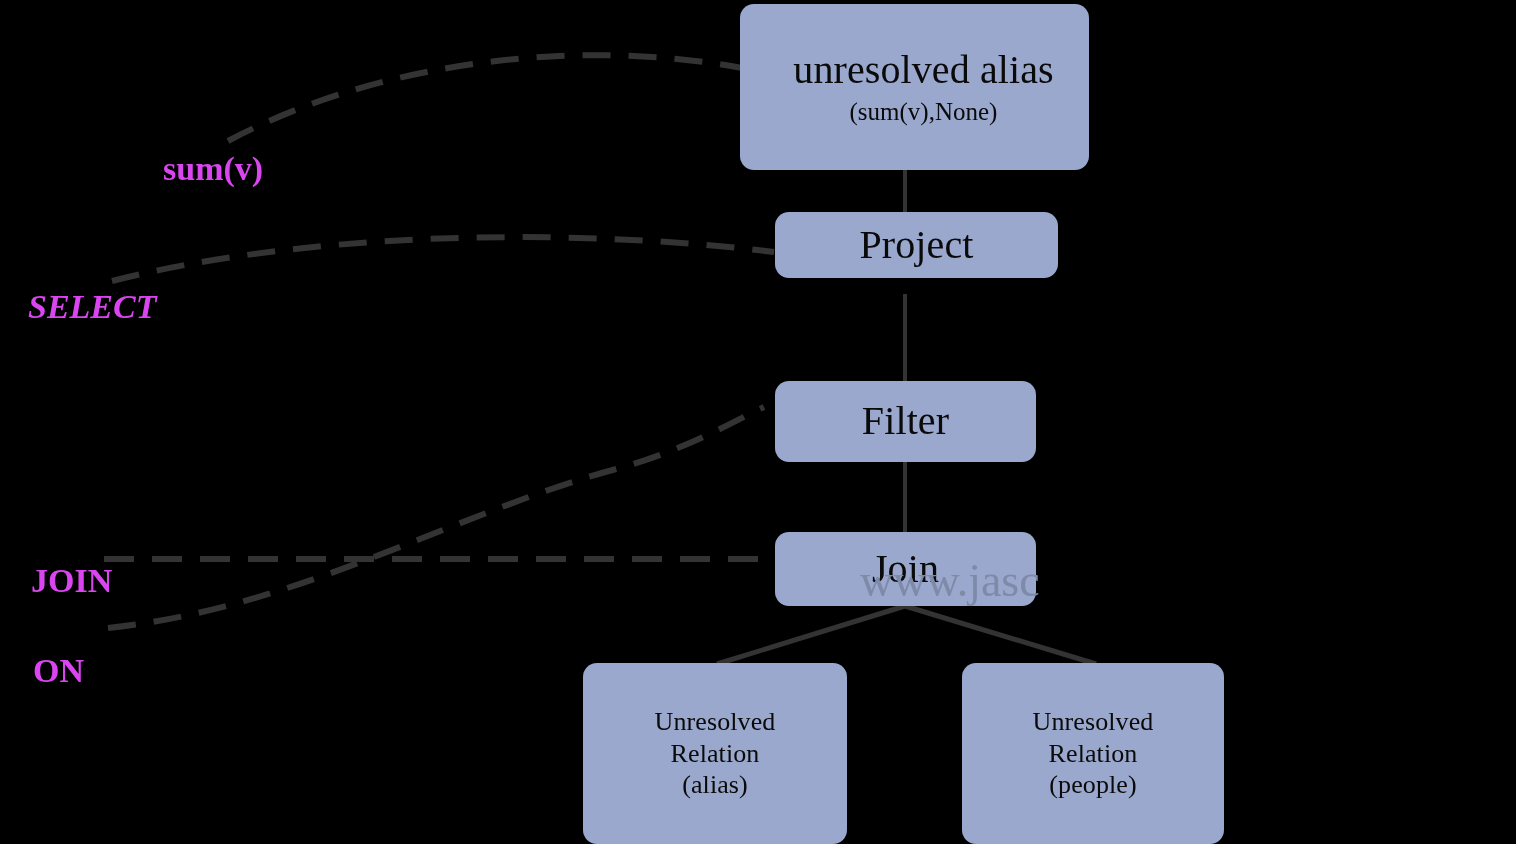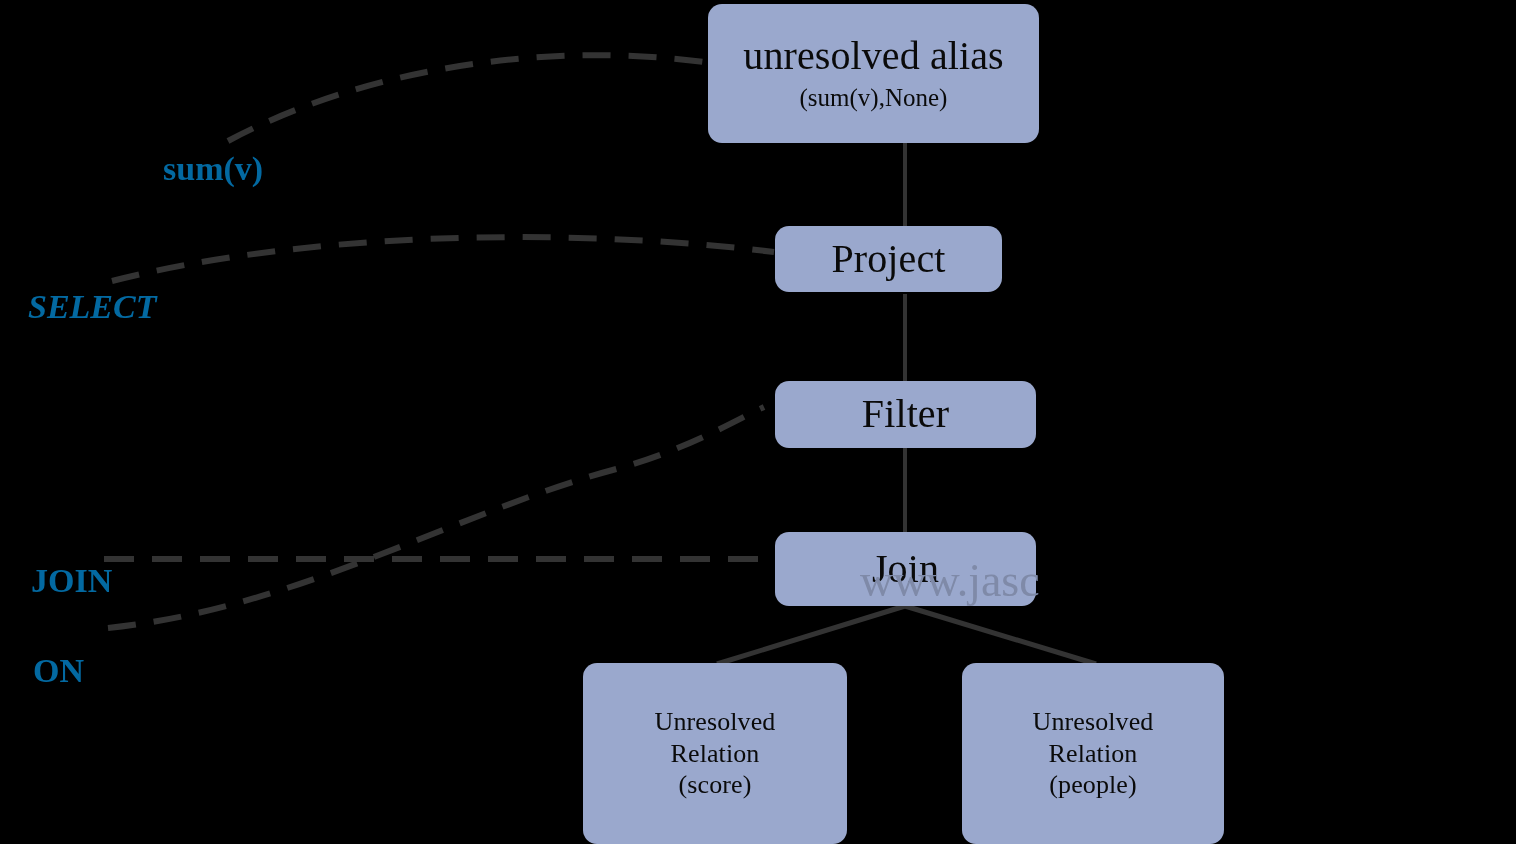--- a/index.html
+++ b/index.html
@@ -43,21 +43,21 @@
   .node .sub-line {
     font-size: 25px;
     margin-top: 8px;
   }
   .node.multi .main-line {
     font-size: 26px;
     line-height: 1.22;
   }
   .sql-label {
     position: absolute;
-    color: #0369a1;
+    color: #d946ef;
     font-weight: bold;
     font-size: 34px;
     font-family: "Liberation Serif", "DejaVu Serif", serif;
     white-space: nowrap;
     z-index: 4;
   }
   .watermark {
     position: absolute;
     color: #7f8aa8;
     font-size: 46px;
@@ -96,41 +96,41 @@
       <path stroke-dasharray="28 18" d="M 108 628 C 300 608 460 510 620 468 C 690 448 736 420 764 407"></path>
       <path stroke-dasharray="30 18" d="M 104 559 L 774 559"></path>
     </g>
   </svg>
 
   <div class="sql-label" style="left:163px; top:150px;">sum(v)</div>
   <div class="sql-label" style="left:28px; top:288px;font-style:italic;">SELECT</div>
   <div class="sql-label" style="left:31px; top:562px;">JOIN</div>
   <div class="sql-label" style="left:33px; top:632px;margin-top:20px;">ON</div>
 
-  <div class="node" style="left:708px; top:4px; width:331px; height:139px;">
+  <div class="node" style="left:740px; top:4px; width:331px; height:166px;padding-left:18px;">
     <div class="main-line">unresolved alias</div>
     <div class="sub-line">(sum(v),None)</div>
   </div>
 
-  <div class="node" style="left:775px; top:226px; width:227px; height:66px;">
+  <div class="node" style="left:775px; top:212px; width:283px; height:66px;">
     <div class="main-line">Project</div>
   </div>
 
-  <div class="node" style="left:775px; top:381px; width:261px; height:67px;">
+  <div class="node" style="left:775px; top:381px; width:261px; height:81px;">
     <div class="main-line">Filter</div>
   </div>
 
   <div class="node" style="left:775px; top:532px; width:261px; height:74px;">
     <div class="main-line">Join</div>
   </div>
 
   <div class="node multi" style="left:583px; top:663px; width:264px; height:181px;">
     <div class="main-line">Unresolved</div>
     <div class="main-line">Relation</div>
-    <div class="main-line">(score)</div>
+    <div class="main-line">(alias)</div>
   </div>
 
   <div class="node multi" style="left:962px; top:663px; width:262px; height:181px;">
     <div class="main-line">Unresolved</div>
     <div class="main-line">Relation</div>
     <div class="main-line">(people)</div>
   </div>
 
   <div class="wm-clip" style="left:775px; top:532px; width:261px; height:74px; border-radius:14px;padding-left:44px;">
     <div class="watermark" style="left:85px; top:22px;">www.jasc</div>

